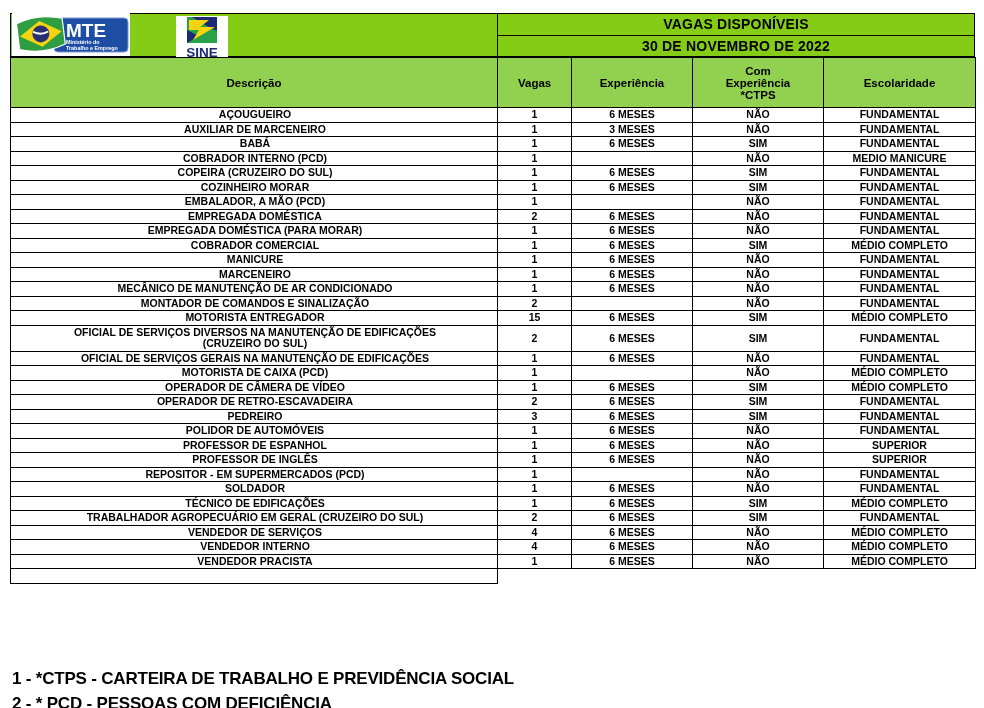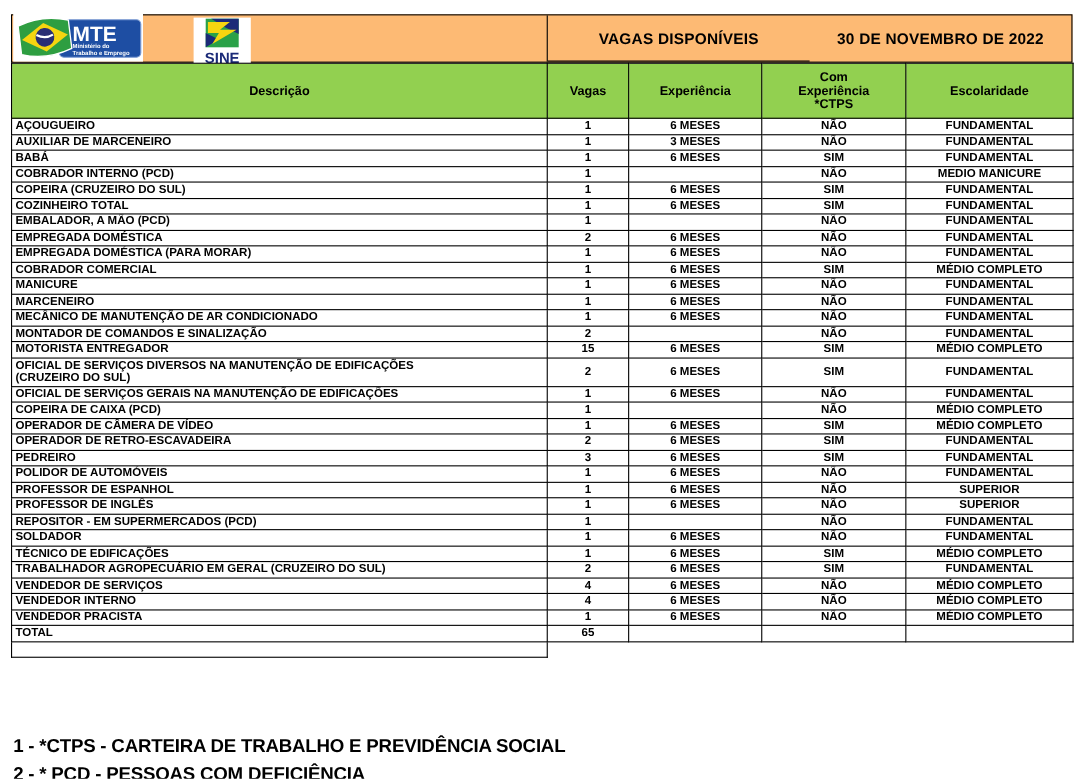--- a/index.html
+++ b/index.html
@@ -6,24 +6,24 @@
   body{
     width:984px;height:708px;background:#ffffff;
     font-family:"Liberation Sans","DejaVu Sans",sans-serif;
     font-weight:700;color:#000;position:relative;overflow:hidden;
   }
   .sheet{position:absolute;inset:0;}
 
   
   .header-box{
     position:absolute;left:10px;top:13px;width:965px;height:44px;
-    border:1px solid #000;display:flex;box-sizing:border-box;background:#fdba74;
+    border:1px solid #000;display:flex;box-sizing:border-box;background:#84cc16;
   }
   .header-left{width:487px;position:relative;border-right:1px solid #000;box-sizing:border-box;}
-  .header-right{flex:1;display:flex;flex-direction:row;}
+  .header-right{flex:1;display:flex;flex-direction:column;}
   .title-cell,.date-cell{
     flex:1;display:flex;align-items:center;justify-content:center;
     font-size:14px;letter-spacing:.2px;
   }
   .title-cell{border-bottom:1px solid #000;}
 
   .mte-wrap{
     position:absolute;left:1px;top:-9px;width:118px;height:51px;
     background:#fff;display:flex;align-items:flex-end;
   }
@@ -47,21 +47,21 @@
     background:var(--green,#92D050);
     border:1px solid #000;
     font-size:11.5px;height:49px;text-align:center;vertical-align:middle;
     white-space:pre-line;padding:0 20px;
   }
   table.vagas td{
     border:1px solid #000;font-size:10.5px;line-height:11px;
     height:13.5px;padding:0 1px;text-align:center;vertical-align:middle;
     overflow:hidden;
   }
-  table.vagas td.c-desc{text-align:left;padding-left:3px;white-space:pre-line;}
+  table.vagas td.c-desc{text-align:center;padding-left:3px;white-space:pre-line;}
   tr.tall td{height:25px;}
   tr.total-row td{height:13.5px;}
   tr.tail-row td{border:none;height:13.5px;}
   tr.tail-row td.tail-cell{border:1px solid #000;border-top:none;}
 
   
   .footnotes{position:absolute;left:12px;top:669px;}
   .footnote{font-size:17px;letter-spacing:-0.2px;margin-bottom:5px;}
 </style>
 </head>
@@ -155,21 +155,21 @@
           <td class="c-esc">MEDIO MANICURE</td>
         </tr>
         <tr>
           <td class="c-desc">COPEIRA (CRUZEIRO DO SUL)</td>
           <td class="c-vagas">1</td>
           <td class="c-exp">6 MESES</td>
           <td class="c-ctps">SIM</td>
           <td class="c-esc">FUNDAMENTAL</td>
         </tr>
         <tr>
-          <td class="c-desc">COZINHEIRO TOTAL</td>
+          <td class="c-desc">COZINHEIRO MORAR</td>
           <td class="c-vagas">1</td>
           <td class="c-exp">6 MESES</td>
           <td class="c-ctps">SIM</td>
           <td class="c-esc">FUNDAMENTAL</td>
         </tr>
         <tr>
           <td class="c-desc">EMBALADOR, A MÃO (PCD)</td>
           <td class="c-vagas">1</td>
           <td class="c-exp"></td>
           <td class="c-ctps">NÃO</td>
@@ -240,21 +240,21 @@
           <td class="c-esc">FUNDAMENTAL</td>
         </tr>
         <tr>
           <td class="c-desc">OFICIAL DE SERVIÇOS GERAIS NA MANUTENÇÃO DE EDIFICAÇÕES</td>
           <td class="c-vagas">1</td>
           <td class="c-exp">6 MESES</td>
           <td class="c-ctps">NÃO</td>
           <td class="c-esc">FUNDAMENTAL</td>
         </tr>
         <tr>
-          <td class="c-desc">COPEIRA DE CAIXA (PCD)</td>
+          <td class="c-desc">MOTORISTA DE CAIXA (PCD)</td>
           <td class="c-vagas">1</td>
           <td class="c-exp"></td>
           <td class="c-ctps">NÃO</td>
           <td class="c-esc">MÉDIO COMPLETO</td>
         </tr>
         <tr>
           <td class="c-desc">OPERADOR DE CÂMERA DE VÍDEO</td>
           <td class="c-vagas">1</td>
           <td class="c-exp">6 MESES</td>
           <td class="c-ctps">SIM</td>
@@ -339,27 +339,20 @@
         </tr>
         <tr>
           <td class="c-desc">VENDEDOR PRACISTA</td>
           <td class="c-vagas">1</td>
           <td class="c-exp">6 MESES</td>
           <td class="c-ctps">NÃO</td>
           <td class="c-esc">MÉDIO COMPLETO</td>
         </tr>
       </tbody>
     <tbody>
-      <tr class="total-row">
-        <td class="c-desc">TOTAL</td>
-        <td>65</td>
-        <td></td>
-        <td></td>
-        <td></td>
-      </tr>
       <tr class="tail-row">
         <td class="tail-cell"></td>
         <td></td>
           <td></td>
           <td></td>
           <td></td>
       </tr>
     </tbody>
   </table>
 

